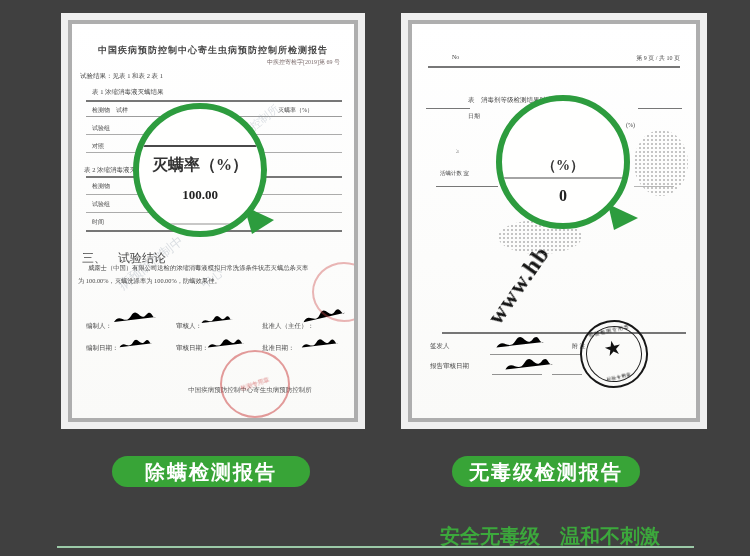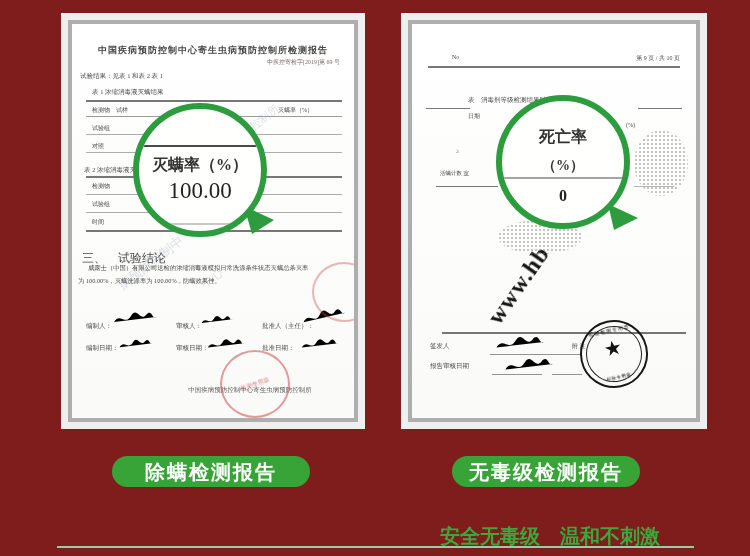--- a/index.html
+++ b/index.html
@@ -1,16 +1,16 @@
 <!DOCTYPE html>
 <html><head>
 <meta charset="utf-8">
 <style>
   html,body{margin:0;padding:0;background:#ffffff;}
-  .stage{position:relative;width:750px;height:556px;background:#7f1d1d;overflow:hidden;
+  .stage{position:relative;width:750px;height:556px;background:#404040;overflow:hidden;
          font-family:"Liberation Sans",sans-serif;}
 
   
   .card{position:absolute;top:20px;height:394px;background:#fdfdfd;
         border:4px solid #aeaeae;box-shadow:0 0 0 7px #efefef;}
   .card.left{left:68px;width:282px;}
   .card.right{left:408px;width:284px;}
   .paper{position:absolute;inset:0;background:linear-gradient(180deg,#ffffff 0%,#fcfcfb 60%,#fafaf8 100%);
          overflow:hidden;}
   .t{position:absolute;color:#474747;font-family:"Liberation Serif",serif;
@@ -133,21 +133,21 @@
       <div class="t" style="top:362px;left:80px;right:6px;text-align:center;font-size:6.5px;color:#5a5a5a;white-space:normal;">中国疾病预防控制中心寄生虫病预防控制所</div>
 
       <div class="stamp-red" style="left:148px;top:326px;width:66px;height:64px;">
         <span class="rtxt">检测专用章</span>
       </div>
       <div class="stamp-red" style="left:240px;top:238px;width:60px;height:56px;border-color:rgba(205,75,75,.4);"></div>
 
       <div class="mag" style="left:61px;top:79px;">
         <div class="mline" style="top:36px;"></div>
         <div class="mlabel" style="top:46px;font-size:16px;">灭螨率（%）</div>
-        <div class="mvalue" style="top:69px;font-size:23px;">100.00</div>
+        <div class="mvalue" style="top:78px;font-size:13px;font-weight:bold;">100.00</div>
         <div class="mline" style="top:114px;opacity:.3;"></div>
       </div>
       <svg class="tail" style="left:168px;top:180px;" width="36" height="32">
         <polygon points="4,2 34,16 12,30" fill="#2d9c3e"></polygon>
       </svg>
     </div>
   </div>
 
   <div class="card right">
     <div class="paper">
@@ -190,21 +190,20 @@
       <div class="uline" style="left:140px;top:350px;width:30px;"></div>
 
       <div class="stamp-black" style="left:168px;top:296px;">
         <div class="inner"></div>
         <div class="arc-top">检验检测专用章</div>
         <div class="star">★</div>
         <div class="arc-bottom">检验专用章</div>
       </div>
 
       <div class="mag" style="left:84px;top:71px;">
-        <div class="mlabel" style="top:26px;font-size:16px;">死亡率</div>
         <div class="mlabel" style="top:56px;font-size:14px;">（%）</div>
         <div class="mline" style="top:76px;opacity:.5;"></div>
         <div class="mvalue" style="top:86px;font-size:16px;font-weight:bold;">0</div>
       </div>
       <svg class="tail" style="left:192px;top:176px;" width="36" height="32">
         <polygon points="4,4 34,18 10,30" fill="#2d9c3e"></polygon>
       </svg>
     </div>
   </div>
 

